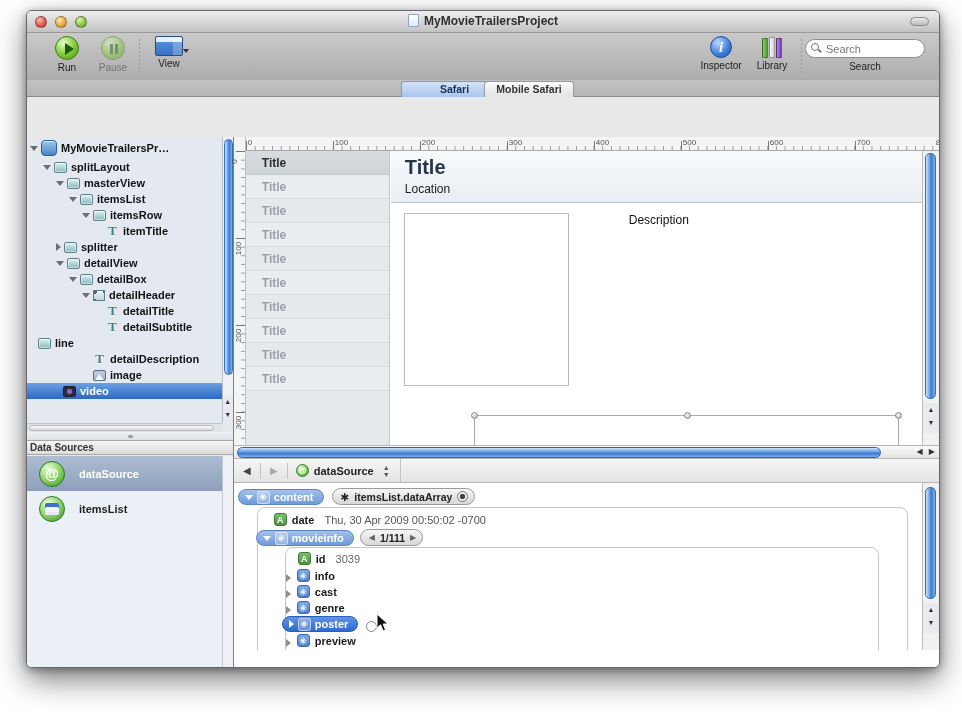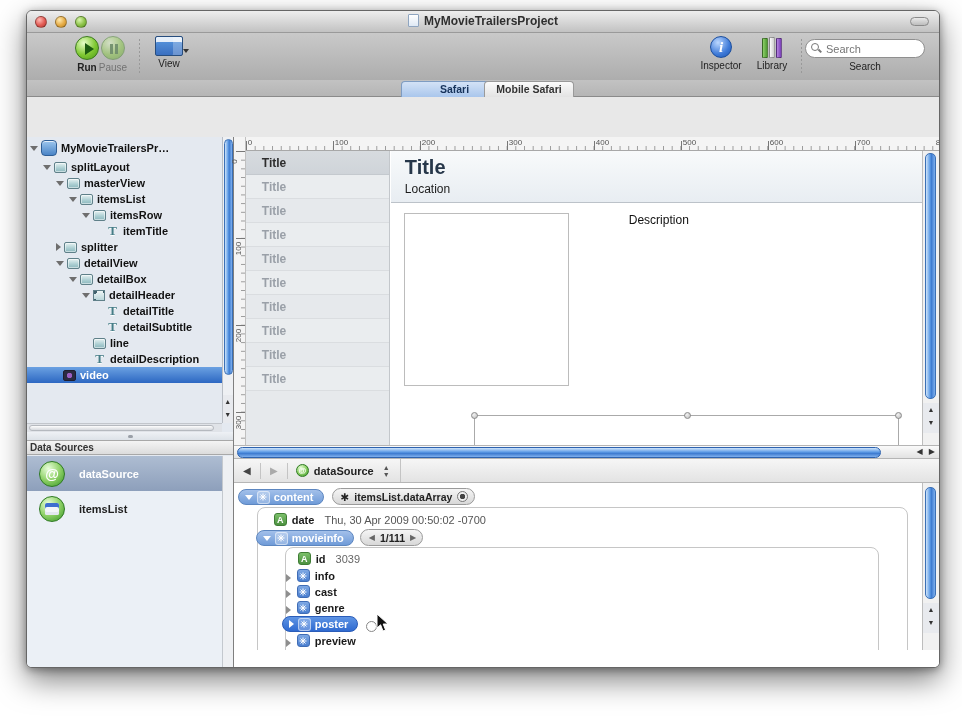--- a/index.html
+++ b/index.html
@@ -168,21 +168,21 @@
     <div class="lights">
       <div class="light red"></div>
       <div class="light yellow"></div>
       <div class="light green"></div>
     </div>
     <div class="wintitle"><span class="docicon"></span><span>MyMovieTrailersProject</span></div>
     <div class="lozenge"></div>
   </div>
 
   <div class="toolbar">
-    <div class="tbtn" style="left:40px; width:40px;font-weight:bold;">
+    <div class="tbtn" style="left:20px; width:40px;">
       <div class="glossgreen">
           <div class="play"></div>
         </div>
       <span class="cap">Run</span>
     </div>
     <div class="tbtn dim" style="left:64px; width:44px;">
       <div class="glossgreen">
           <div class="pause"></div>
         </div>
       <span class="cap">Pause</span>
@@ -278,29 +278,34 @@
         <div class="trow" style="padding-left:68px;">
             <span class="tri none"></span>
             <span class="ti ti-text">T</span>
             <span class="lbl">detailTitle</span>
           </div>
         <div class="trow" style="padding-left:68px;">
             <span class="tri none"></span>
             <span class="ti ti-text">T</span>
             <span class="lbl">detailSubtitle</span>
           </div>
-        <div class="trow" style="padding-left:55px;">
+        <div class="trow" style="">
             <span class="tri none"></span>
             <span class="ti ti-box"></span>
             <span class="lbl">line</span>
           </div>
         <div class="trow" style="padding-left:55px;">
             <span class="tri none"></span>
             <span class="ti ti-text">T</span>
             <span class="lbl">detailDescription</span>
+          </div>
+        <div class="trow" style="padding-left:55px;">
+            <span class="tri none"></span>
+            <span class="ti ti-image"></span>
+            <span class="lbl">image</span>
           </div>
         <div class="trow sel" style="padding-left:25px;">
             <span class="tri none"></span>
             <span class="ti ti-video"></span>
             <span class="lbl">video</span>
           </div>
       </div>
       <div class="treevscroll">
         <div class="vthumb" style="top:2px; height:236px;"></div>
       </div>

